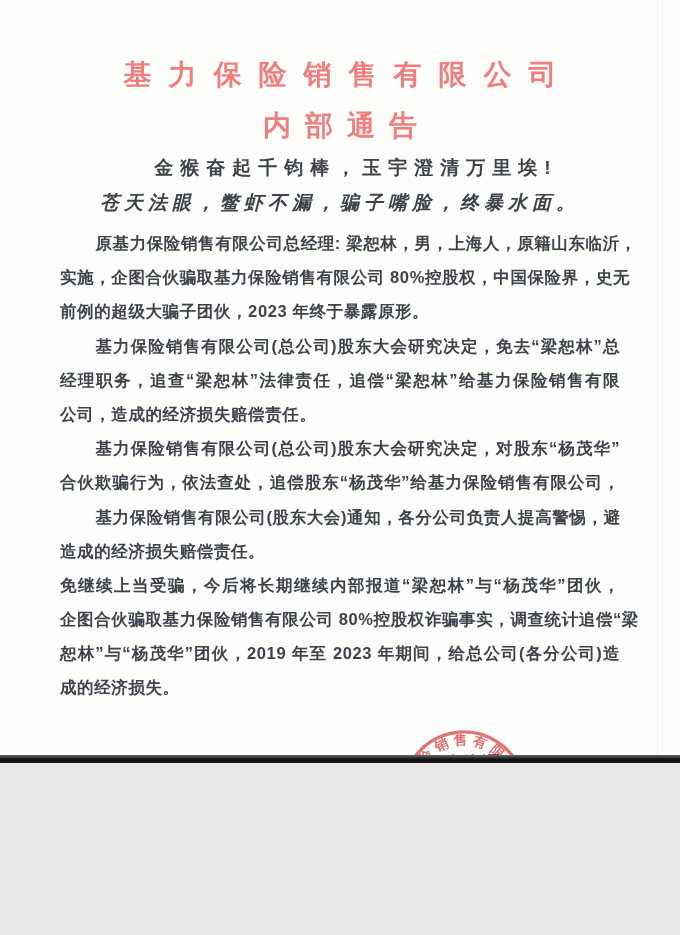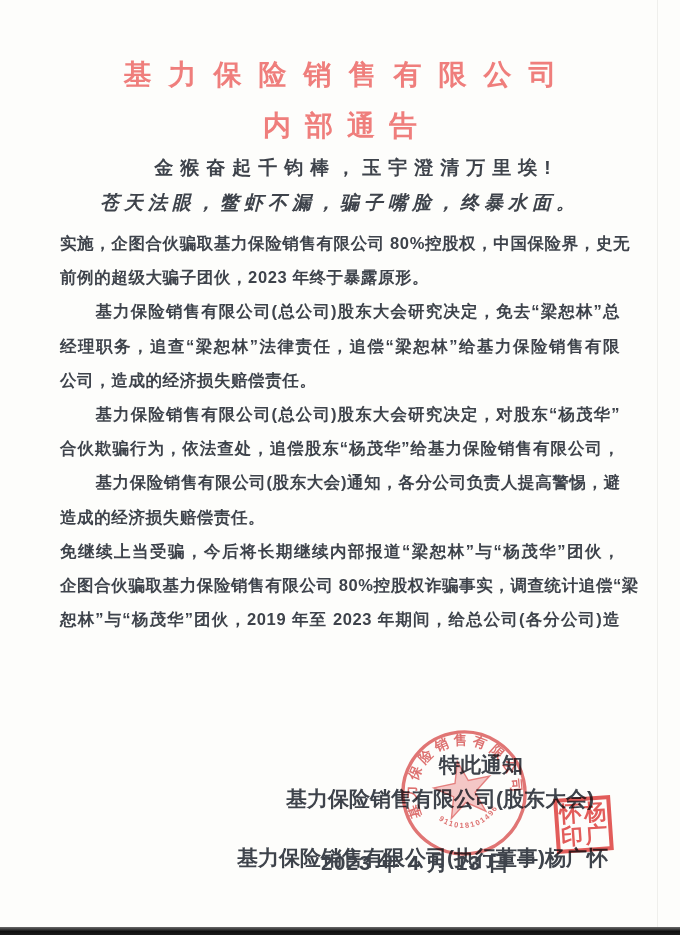--- a/index.html
+++ b/index.html
@@ -1,18 +1,18 @@
 <!DOCTYPE html>
 <html><head>
 <meta charset="utf-8">
 <style>
   html,body{margin:0;padding:0;background:#e8e8e8;}
   #page{
     position:relative;
-    width:680px;height:935px;
+    width:680px;height:763px;
     background:#fdfdfb;
     overflow:hidden;
     font-family:"Liberation Sans",sans-serif;
     color:#3e434b;
   }
   
   .doc-title{
     position:absolute;left:0;width:680px;
     text-align:center;
     color:#ef7e7c;
@@ -103,35 +103,37 @@
 <div id="page">
 
   <div class="doc-title" id="title1">基力保险销售有限公司</div>
   <div class="doc-title" id="title2">内部通告</div>
 
   <div class="slogan" id="slogan1">金猴奋起千钧棒，玉宇澄清万里埃!</div>
   <div class="slogan" id="slogan2">苍天法眼，鳖虾不漏，骗子嘴脸，终暴水面。</div>
 
   <div id="body-block">
 
+    <div class="line first">原基力保险销售有限公司总经理: 梁恕林，男，上海人，原籍山东临沂，</div>
     <div class="line">实施，企图合伙骗取基力保险销售有限公司 80%控股权，中国保险界，史无</div>
     <div class="line last">前例的超级大骗子团伙，2023 年终于暴露原形。</div>
 
     <div class="line first">基力保险销售有限公司(总公司)股东大会研究决定，免去“梁恕林”总</div>
     <div class="line">经理职务，追查“梁恕林”法律责任，追偿“梁恕林”给基力保险销售有限</div>
     <div class="line last">公司，造成的经济损失赔偿责任。</div>
 
     <div class="line first">基力保险销售有限公司(总公司)股东大会研究决定，对股东“杨茂华”</div>
     <div class="line">合伙欺骗行为，依法查处，追偿股东“杨茂华”给基力保险销售有限公司，</div>
     <div class="line first">基力保险销售有限公司(股东大会)通知，各分公司负责人提高警惕，避</div>
 
     <div class="line last">造成的经济损失赔偿责任。</div>
     <div class="line">免继续上当受骗，今后将长期继续内部报道“梁恕林”与“杨茂华”团伙，</div>
     <div class="line">企图合伙骗取基力保险销售有限公司 80%控股权诈骗事实，调查统计追偿“梁</div>
     <div class="line">恕林”与“杨茂华”团伙，2019 年至 2023 年期间，给总公司(各分公司)造</div>
+    <div class="line last">成的经济损失。</div>
   </div>
 
   <div class="closing-line" id="closing-notice">特此通知</div>
   <div class="closing-line" id="closing-signer1">基力保险销售有限公司(股东大会)</div>
   <div class="closing-line" id="closing-signer2">基力保险销售有限公司(执行董事)杨广怀</div>
   <div class="closing-line" id="closing-date">2023 年 4 月 13 日</div>
 
   <svg id="round-seal" viewBox="0 0 132 132" xmlns="http://www.w3.org/2000/svg" xmlns:xlink="http://www.w3.org/1999/xlink">
     <g transform="rotate(-12 66 66)">
       <circle cx="66" cy="66" r="61" fill="none" stroke="#e06a6a" stroke-width="3.4"></circle>

